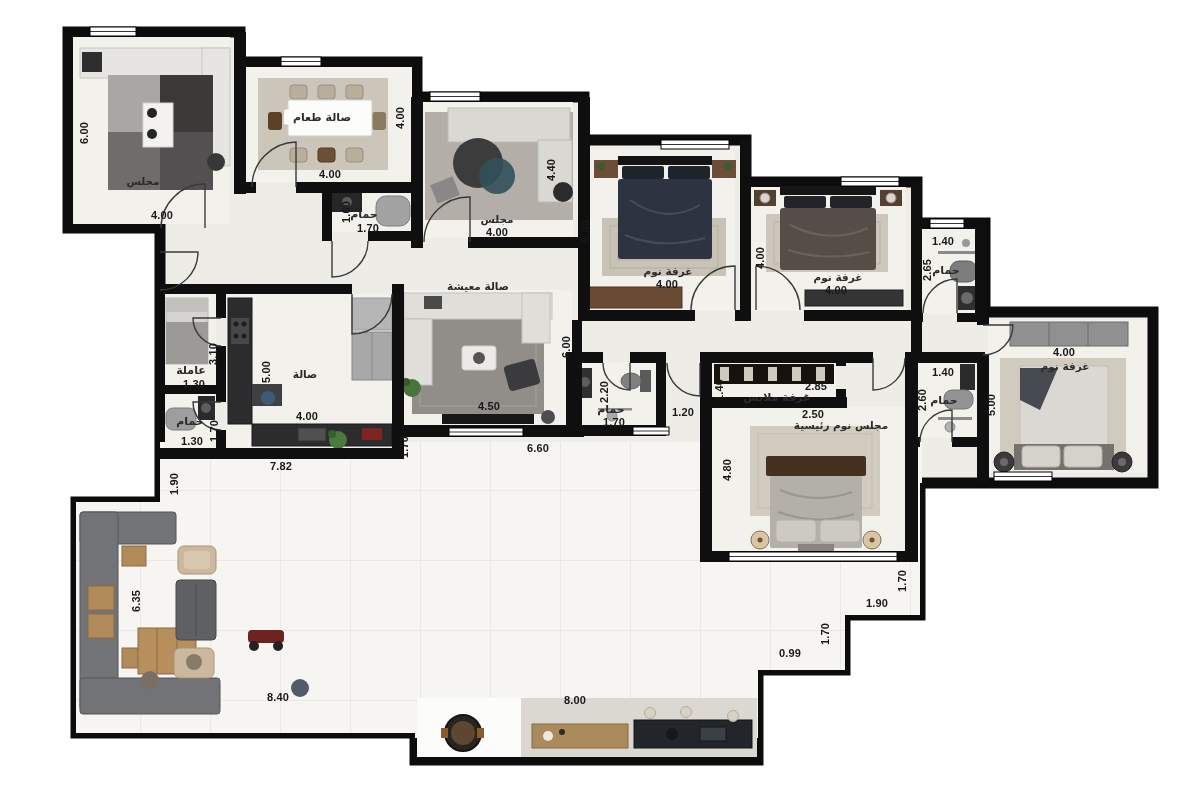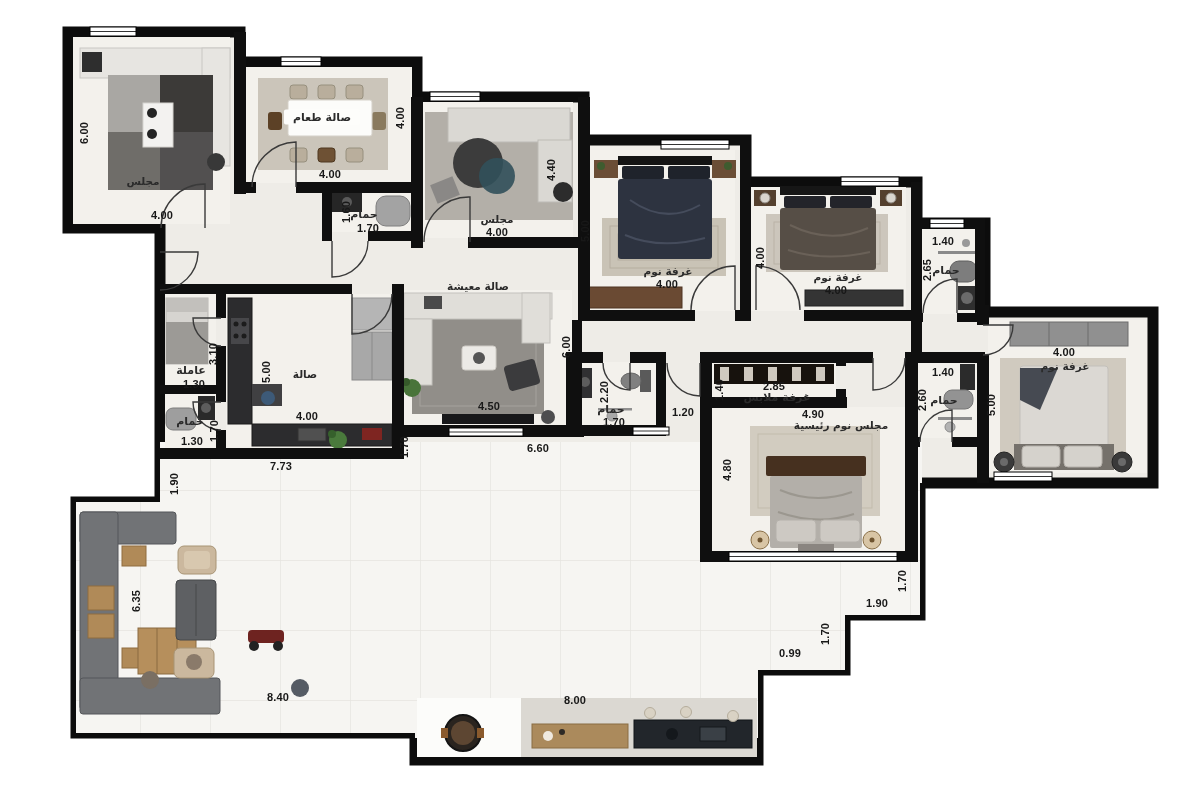--- a/index.html
+++ b/index.html
@@ -424,32 +424,32 @@
 <div class="dim v" style="left:760px;top:258px">4.00</div>
 <div class="dim" style="left:836px;top:290px">4.00</div>
 <div class="dim" style="left:943px;top:241px">1.40</div>
 <div class="dim v" style="left:927px;top:270px">2.65</div>
 <div class="dim" style="left:489px;top:406px">4.50</div>
 <div class="dim v" style="left:566px;top:347px">6.00</div>
 <div class="dim" style="left:538px;top:448px">6.60</div>
 <div class="dim v" style="left:404px;top:447px">1.70</div>
 <div class="dim v" style="left:266px;top:372px">5.00</div>
 <div class="dim" style="left:307px;top:416px">4.00</div>
-<div class="dim" style="left:281px;top:466px">7.73</div>
+<div class="dim" style="left:281px;top:466px">7.82</div>
 <div class="dim v" style="left:213px;top:354px">3.10</div>
 <div class="dim" style="left:194px;top:384px">1.30</div>
 <div class="dim v" style="left:214px;top:431px">1.70</div>
 <div class="dim" style="left:192px;top:441px">1.30</div>
 <div class="dim v" style="left:174px;top:484px">1.90</div>
 <div class="dim v" style="left:604px;top:392px">2.20</div>
 <div class="dim" style="left:614px;top:422px">1.70</div>
 <div class="dim" style="left:683px;top:412px">1.20</div>
 <div class="dim v" style="left:719px;top:390px">1.40</div>
-<div class="dim" style="left:774px;top:386px">2.85</div>
-<div class="dim" style="left:813px;top:414px">4.90</div>
+<div class="dim" style="left:816px;top:386px">2.85</div>
+<div class="dim" style="left:813px;top:414px">2.50</div>
 <div class="dim v" style="left:727px;top:470px">4.80</div>
 <div class="dim" style="left:943px;top:372px">1.40</div>
 <div class="dim v" style="left:922px;top:400px">2.60</div>
 <div class="dim" style="left:1064px;top:352px">4.00</div>
 <div class="dim v" style="left:991px;top:405px">5.00</div>
 <div class="dim v" style="left:136px;top:601px">6.35</div>
 <div class="dim" style="left:278px;top:697px">8.40</div>
 <div class="dim" style="left:575px;top:700px">8.00</div>
 <div class="dim v" style="left:902px;top:581px">1.70</div>
 <div class="dim" style="left:877px;top:603px">1.90</div>

